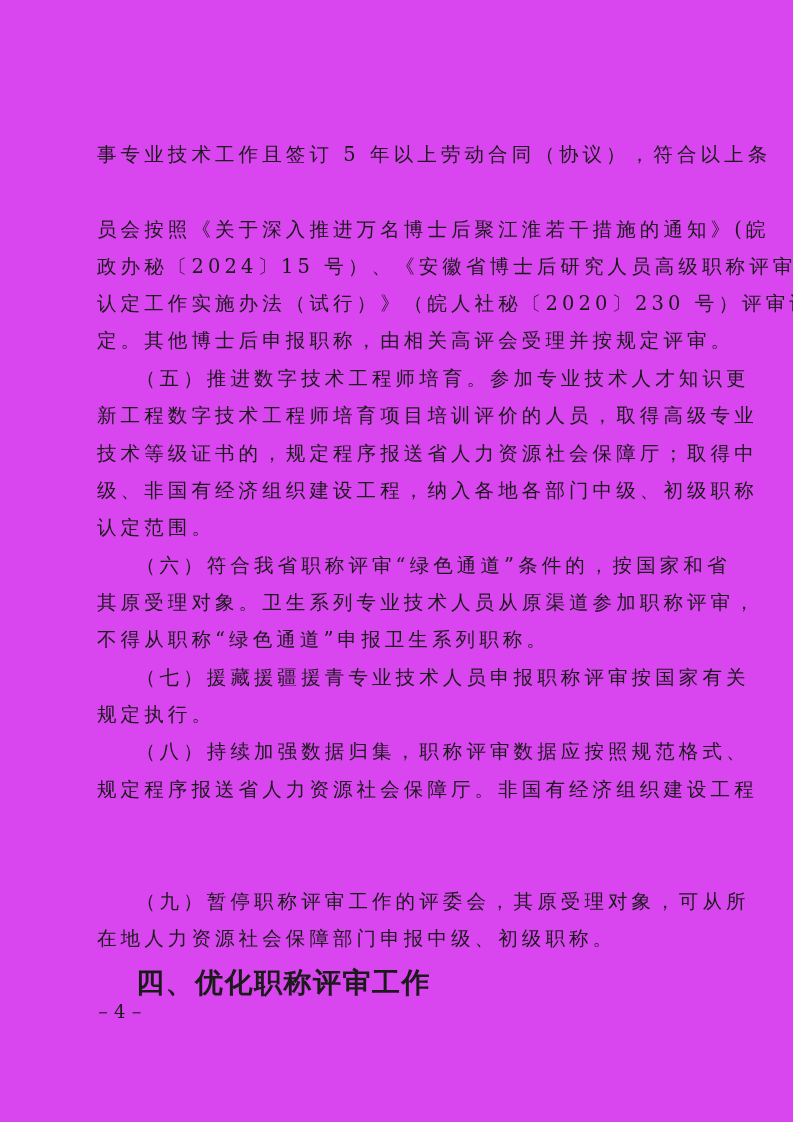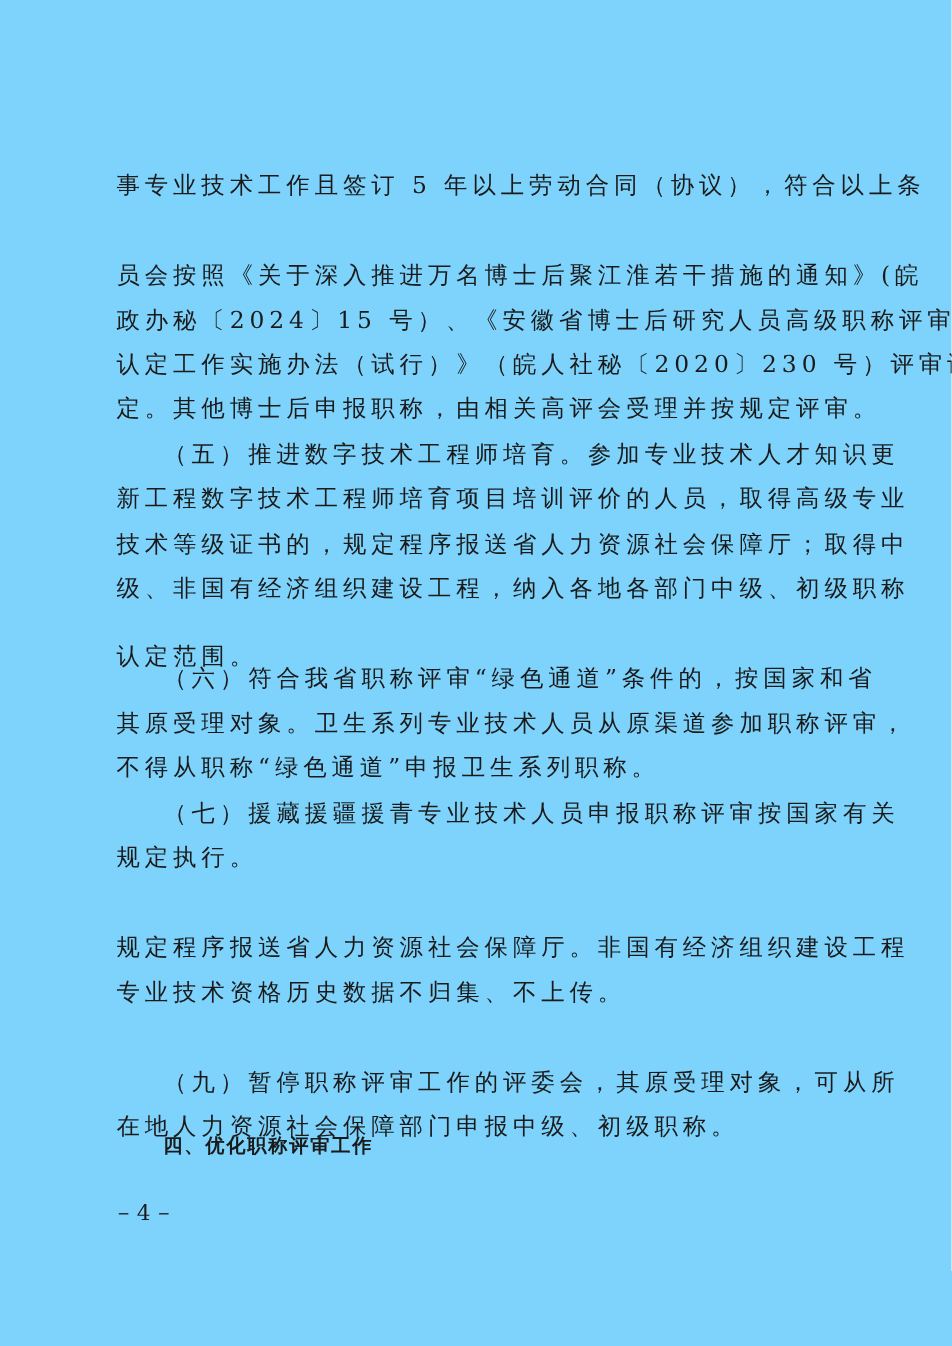--- a/index.html
+++ b/index.html
@@ -1,53 +1,53 @@
 <!DOCTYPE html>
 <html><head>
   <meta charset="utf-8">
   <style>
     html, body { margin: 0; padding: 0; background: #ffffff; }
     body { width: 793px; height: 1122px; position: relative; overflow: hidden;
            font-family: "DejaVu Serif", "Liberation Serif", serif; color: #1a1a1a; }
-    .page { position: absolute; left: 0; top: 0; width: 793px; height: 1122px; background: #7dd3fc; }
+    .page { position: absolute; left: 0; top: 0; width: 793px; height: 1122px; background: #d946ef; }
     .line { position: absolute; left: 97px; width: 606px; height: 30px;
             font-size: 19.5px; line-height: 30px; white-space: nowrap;
             letter-spacing: 4.1px; text-align: justify; text-align-last: justify; }
     .line.last { text-align-last: left; }
     .line.indent { left: 136px; width: 567px; }
-    .heading { position: absolute; left: 136px; top: 940px; font-size: 16px; line-height: 30px;
+    .heading { position: absolute; left: 136px; top: 968px; font-size: 28px; line-height: 30px;
                font-weight: bold; font-family: "DejaVu Sans", "Liberation Sans", sans-serif;
                letter-spacing: 1.5px; white-space: nowrap; }
     .page-number { position: absolute; left: 94px; top: 1000px; font-size: 18px; line-height: 24px;
                    letter-spacing: 2px; white-space: nowrap; }
   </style>
 </head>
 <body>
 
 <div class="page">
   <div class="line" style="top:140px">事专业技术工作且签订 5 年以上劳动合同（协议），符合以上条</div>
   <div class="line" style="top:215px">员会按照《关于深入推进万名博士后聚江淮若干措施的通知》(皖</div>
   <div class="line" style="top:252px">政办秘〔2024〕15 号）、《安徽省博士后研究人员高级职称评审</div>
   <div class="line" style="top:289px">认定工作实施办法（试行）》（皖人社秘〔2020〕230 号）评审认</div>
   <div class="line last" style="top:326px">定。其他博士后申报职称，由相关高评会受理并按规定评审。</div>
 
   <div class="line indent" style="top:364px">（五）推进数字技术工程师培育。参加专业技术人才知识更</div>
   <div class="line" style="top:401px">新工程数字技术工程师培育项目培训评价的人员，取得高级专业</div>
   <div class="line" style="top:439px">技术等级证书的，规定程序报送省人力资源社会保障厅；取得中</div>
   <div class="line" style="top:476px">级、非国有经济组织建设工程，纳入各地各部门中级、初级职称</div>
-  <div class="line last" style="top:532px">认定范围。</div>
+  <div class="line last" style="top:513px">认定范围。</div>
 
   <div class="line indent" style="top:551px">（六）符合我省职称评审“绿色通道”条件的，按国家和省</div>
   <div class="line" style="top:588px">其原受理对象。卫生系列专业技术人员从原渠道参加职称评审，</div>
   <div class="line last" style="top:625px">不得从职称“绿色通道”申报卫生系列职称。</div>
 
   <div class="line indent" style="top:663px">（七）援藏援疆援青专业技术人员申报职称评审按国家有关</div>
   <div class="line last" style="top:700px">规定执行。</div>
 
+  <div class="line indent" style="top:737px">（八）持续加强数据归集，职称评审数据应按照规范格式、</div>
   <div class="line" style="top:775px">规定程序报送省人力资源社会保障厅。非国有经济组织建设工程</div>
-  <div class="line last" style="top:812px">专业技术资格历史数据不归集、不上传。</div>
 
   <div class="line indent" style="top:887px">（九）暂停职称评审工作的评委会，其原受理对象，可从所</div>
   <div class="line last" style="top:924px">在地人力资源社会保障部门申报中级、初级职称。</div>
 
   <div class="heading">四、优化职称评审工作</div>
   <div class="page-number">－4－</div>
 </div>
 
 </body></html>

